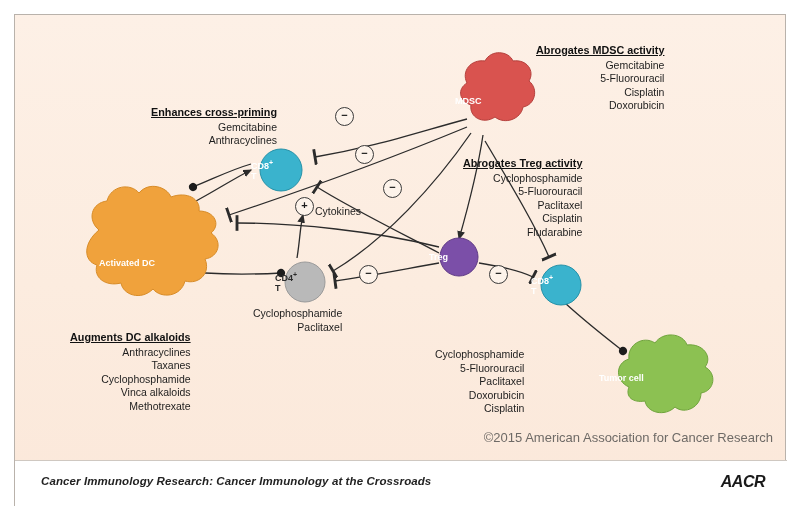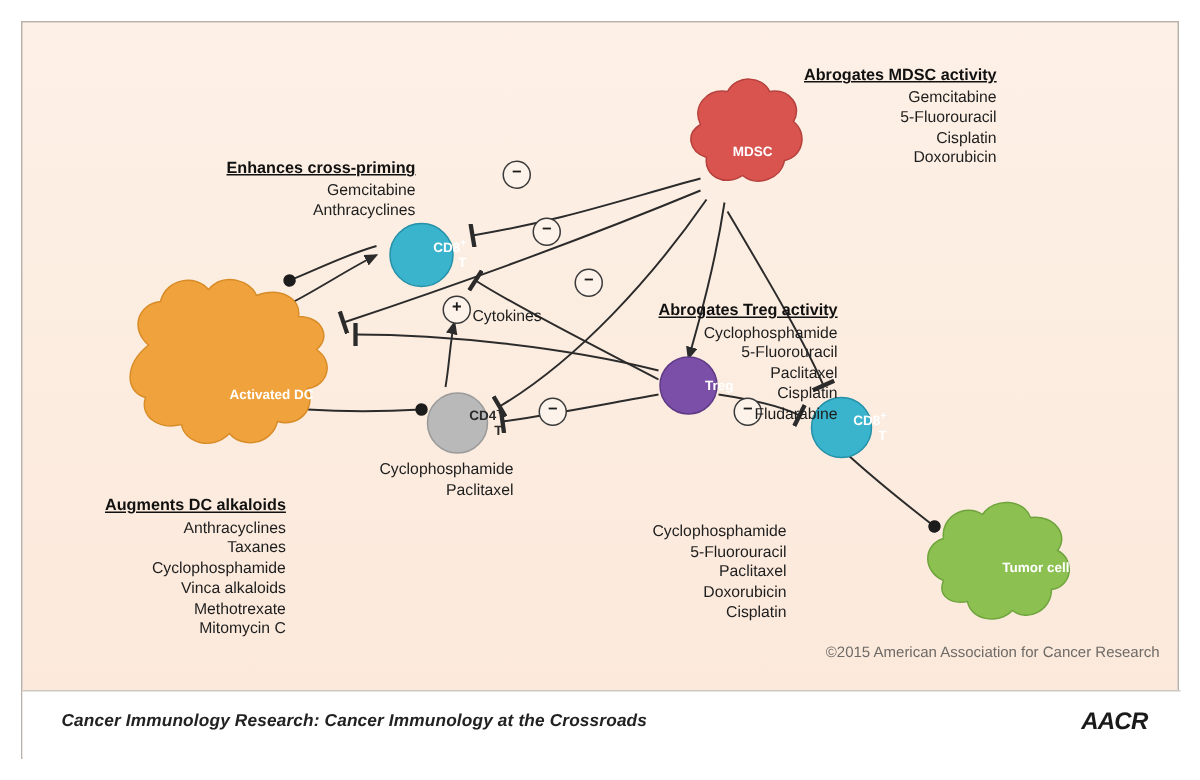--- a/index.html
+++ b/index.html
@@ -95,21 +95,21 @@
     text-align: right;
   }
   .plain-text {
     position: absolute;
     font-size: 10.5px;
     color: #1d1d1d;
     white-space: nowrap;
   }
   .cell-label {
     position: absolute;
-    text-align: right;
+    text-align: left;
     font-size: 9px;
     color: #ffffff;
     font-weight: bold;
     line-height: 10px;
     pointer-events: none;
   }
   .cell-label.dark {
     color: #2b2b2b;
   }
   .sign {
@@ -122,21 +122,21 @@
     color: #1c1c1c;
     font-size: 11px;
     line-height: 15px;
     text-align: center;
     font-weight: bold;
   }
   .copyright {
     position: absolute;
     right: 14px;
     top: 415px;
-    font-size: 10px;
+    font-size: 13px;
     color: #6e6a66;
     white-space: nowrap;
   }
 </style>
 </head>
 <body>
 
 <div id="figure">
   <div class="frame">
 
@@ -225,21 +225,21 @@
         <span>CD4</span><span style="font-size:7px; vertical-align:super;">+</span><br>
         <span>T</span>
       </div>
       <div class="cell-label" style="left:414px; top:237px; width:60px;">
         <span>Treg</span>
       </div>
       <div class="cell-label" style="left:516px; top:258px; width:60px;">
         <span>CD8</span><span style="font-size:7px; vertical-align:super;">+</span><br>
         <span>T</span>
       </div>
-      <div class="cell-label" style="left:612px; top:358px; width:86px; color:#ffffff;">
+      <div class="cell-label" style="left:584px; top:358px; width:86px; color:#ffffff;">
         <span>Tumor cell</span>
       </div>
 
       <div class="sign" style="left:320px; top:92px;"><span>−</span></div>
       <div class="sign" style="left:340px; top:130px;"><span>−</span></div>
       <div class="sign" style="left:368px; top:164px;"><span>−</span></div>
       <div class="sign" style="left:280px; top:182px;"><span>+</span></div>
       <div class="sign" style="left:344px; top:250px;"><span>−</span></div>
       <div class="sign" style="left:474px; top:250px;"><span>−</span></div>
 
@@ -252,37 +252,36 @@
       </div>
 
       <div class="label-block" style="left:521px; top:29px;">
         <span class="hdr">Abrogates MDSC activity</span>
         <span class="item">Gemcitabine</span>
         <span class="item">5-Fluorouracil</span>
         <span class="item">Cisplatin</span>
         <span class="item">Doxorubicin</span>
       </div>
 
-      <div class="label-block" style="left:424px; top:142px;margin-top:44px;">
+      <div class="label-block" style="left:448px; top:142px;">
         <span class="hdr">Abrogates Treg activity</span>
         <span class="item">Cyclophosphamide</span>
         <span class="item">5-Fluorouracil</span>
         <span class="item">Paclitaxel</span>
         <span class="item">Cisplatin</span>
         <span class="item">Fludarabine</span>
       </div>
 
       <div class="label-block" style="left:55px; top:316px;">
         <span class="hdr">Augments DC alkaloids</span>
         <span class="item">Anthracyclines</span>
         <span class="item">Taxanes</span>
         <span class="item">Cyclophosphamide</span>
         <span class="item">Vinca alkaloids</span>
         <span class="item">Methotrexate</span>
-        <span class="item">Mitomycin C</span>
       </div>
 
       <div class="label-block" style="left:236px; top:292px;">
         <span class="item">Cyclophosphamide</span>
         <span class="item">Paclitaxel</span>
       </div>
 
       <div class="label-block" style="left:418px; top:333px;">
         <span class="item">Cyclophosphamide</span>
         <span class="item">5-Fluorouracil</span>

